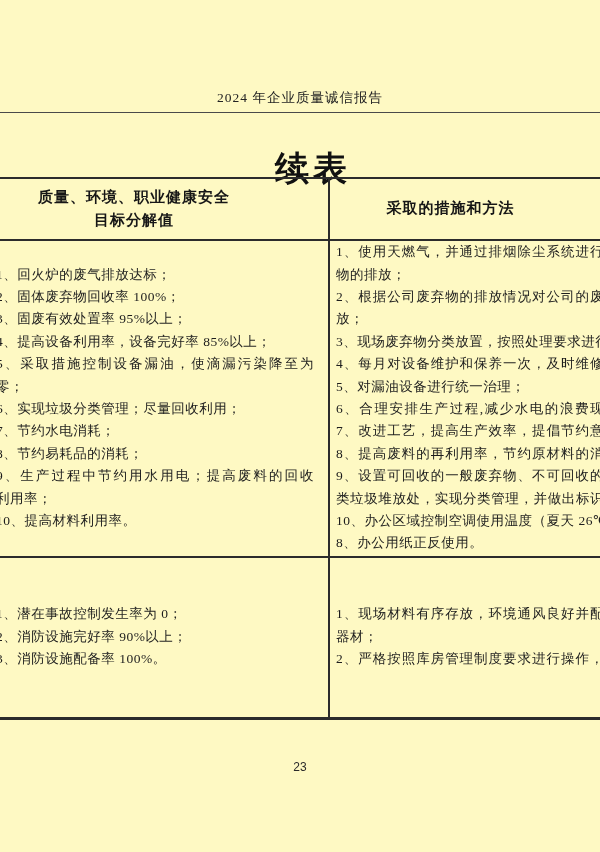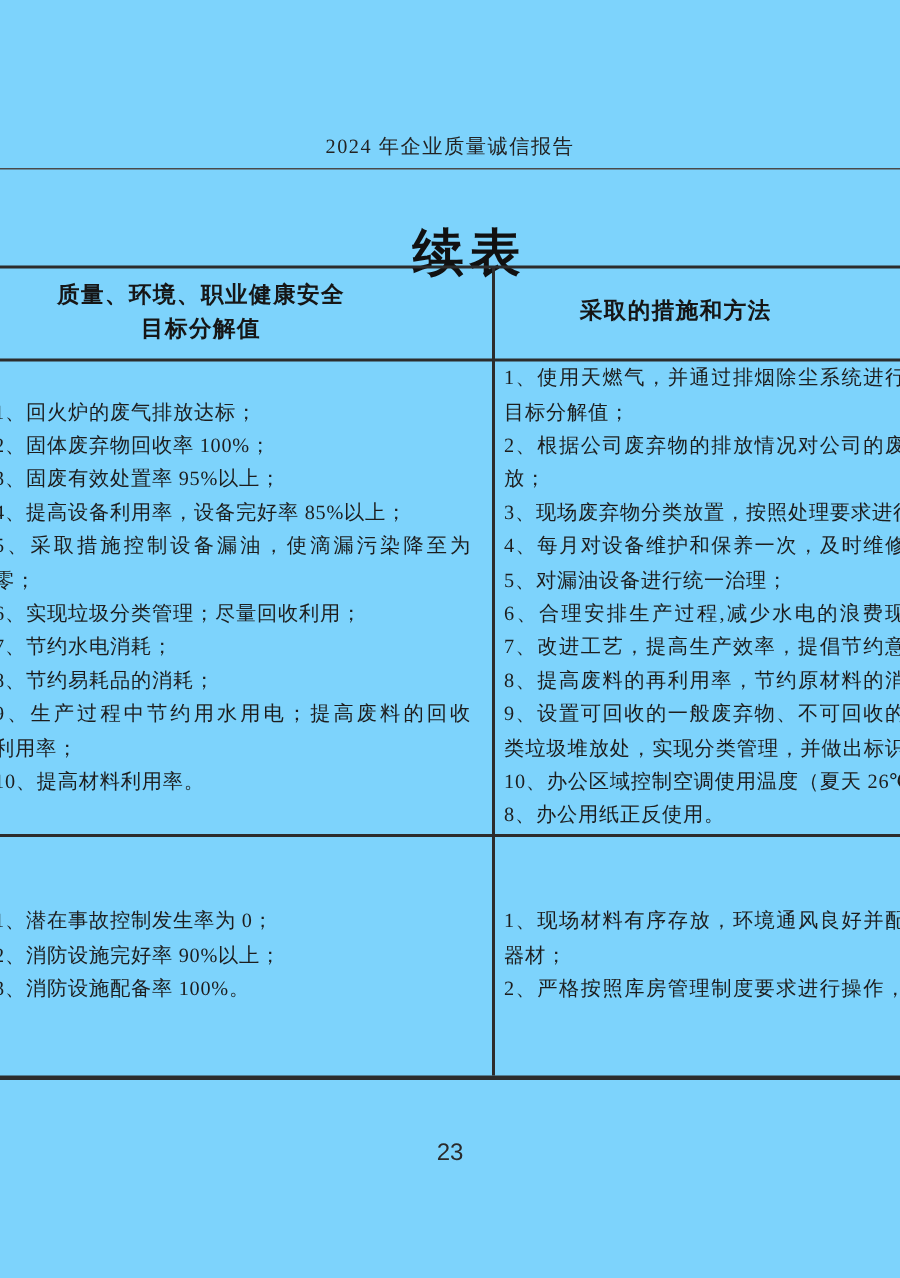--- a/index.html
+++ b/index.html
@@ -1,20 +1,20 @@
 <!DOCTYPE html>
 <html><head>
 <meta charset="utf-8">
 <style>
   html,body{margin:0;padding:0;background:#888;}
   .page{
     position:relative;
     width:600px;height:852px;
     margin:0 auto;
-    background:#7dd3fc;
+    background:#fef9c3;
     overflow:hidden;
     font-family:"Liberation Serif","DejaVu Serif",serif;
     color:#1d1d1d;
   }
   .doc-header{
     position:absolute;top:89px;left:0;width:600px;
     text-align:center;font-size:13.5px;letter-spacing:1px;color:#232323;
   }
   .hline{position:absolute;left:0;width:600px;background:#2c2c2c;}
   .rule-header{top:112px;height:1px;background:#4a4a4a;}
@@ -50,21 +50,21 @@
   .cell-r1c1 .line.just,.cell-r2c1 .line.just{width:318px;}
   .cell-r1c2 .line.just,.cell-r2c2 .line.just{width:268px;}
   .line.just{
     text-align:justify;
     text-align-last:justify;
     -moz-text-align-last:justify;
     text-justify:inter-character;
   }
   .page-number{
     position:absolute;top:760px;left:0;width:600px;text-align:center;
-    font-size:16px;color:#2a2a2a;
+    font-size:12px;color:#2a2a2a;
     font-family:"Liberation Sans","DejaVu Sans",sans-serif;
   }
 </style>
 </head>
 <body>
 
 <div class="page">
 
   <div class="doc-header">2024 年企业质量诚信报告</div>
   <div class="hline rule-header"></div>
@@ -94,21 +94,21 @@
       <div class="line">零；</div>
       <div class="line">6、实现垃圾分类管理；尽量回收利用；</div>
       <div class="line">7、节约水电消耗；</div>
       <div class="line">8、节约易耗品的消耗；</div>
       <div class="line just">9、生产过程中节约用水用电；提高废料的回收</div>
       <div class="line">利用率；</div>
       <div class="line">10、提高材料利用率。</div>
     </div>
   <div class="cell cell-r1c2">
       <div class="line just">1、使用天燃气，并通过排烟除尘系统进行</div>
-      <div class="line">目标分解值；</div>
+      <div class="line">物的排放；</div>
       <div class="line just">2、根据公司废弃物的排放情况对公司的废</div>
       <div class="line">放；</div>
       <div class="line just">3、现场废弃物分类放置，按照处理要求进行</div>
       <div class="line just">4、每月对设备维护和保养一次，及时维修</div>
       <div class="line">5、对漏油设备进行统一治理；</div>
       <div class="line just">6、合理安排生产过程,减少水电的浪费现</div>
       <div class="line just">7、改进工艺，提高生产效率，提倡节约意</div>
       <div class="line just">8、提高废料的再利用率，节约原材料的消</div>
       <div class="line just">9、设置可回收的一般废弃物、不可回收的</div>
       <div class="line just">类垃圾堆放处，实现分类管理，并做出标识</div>

